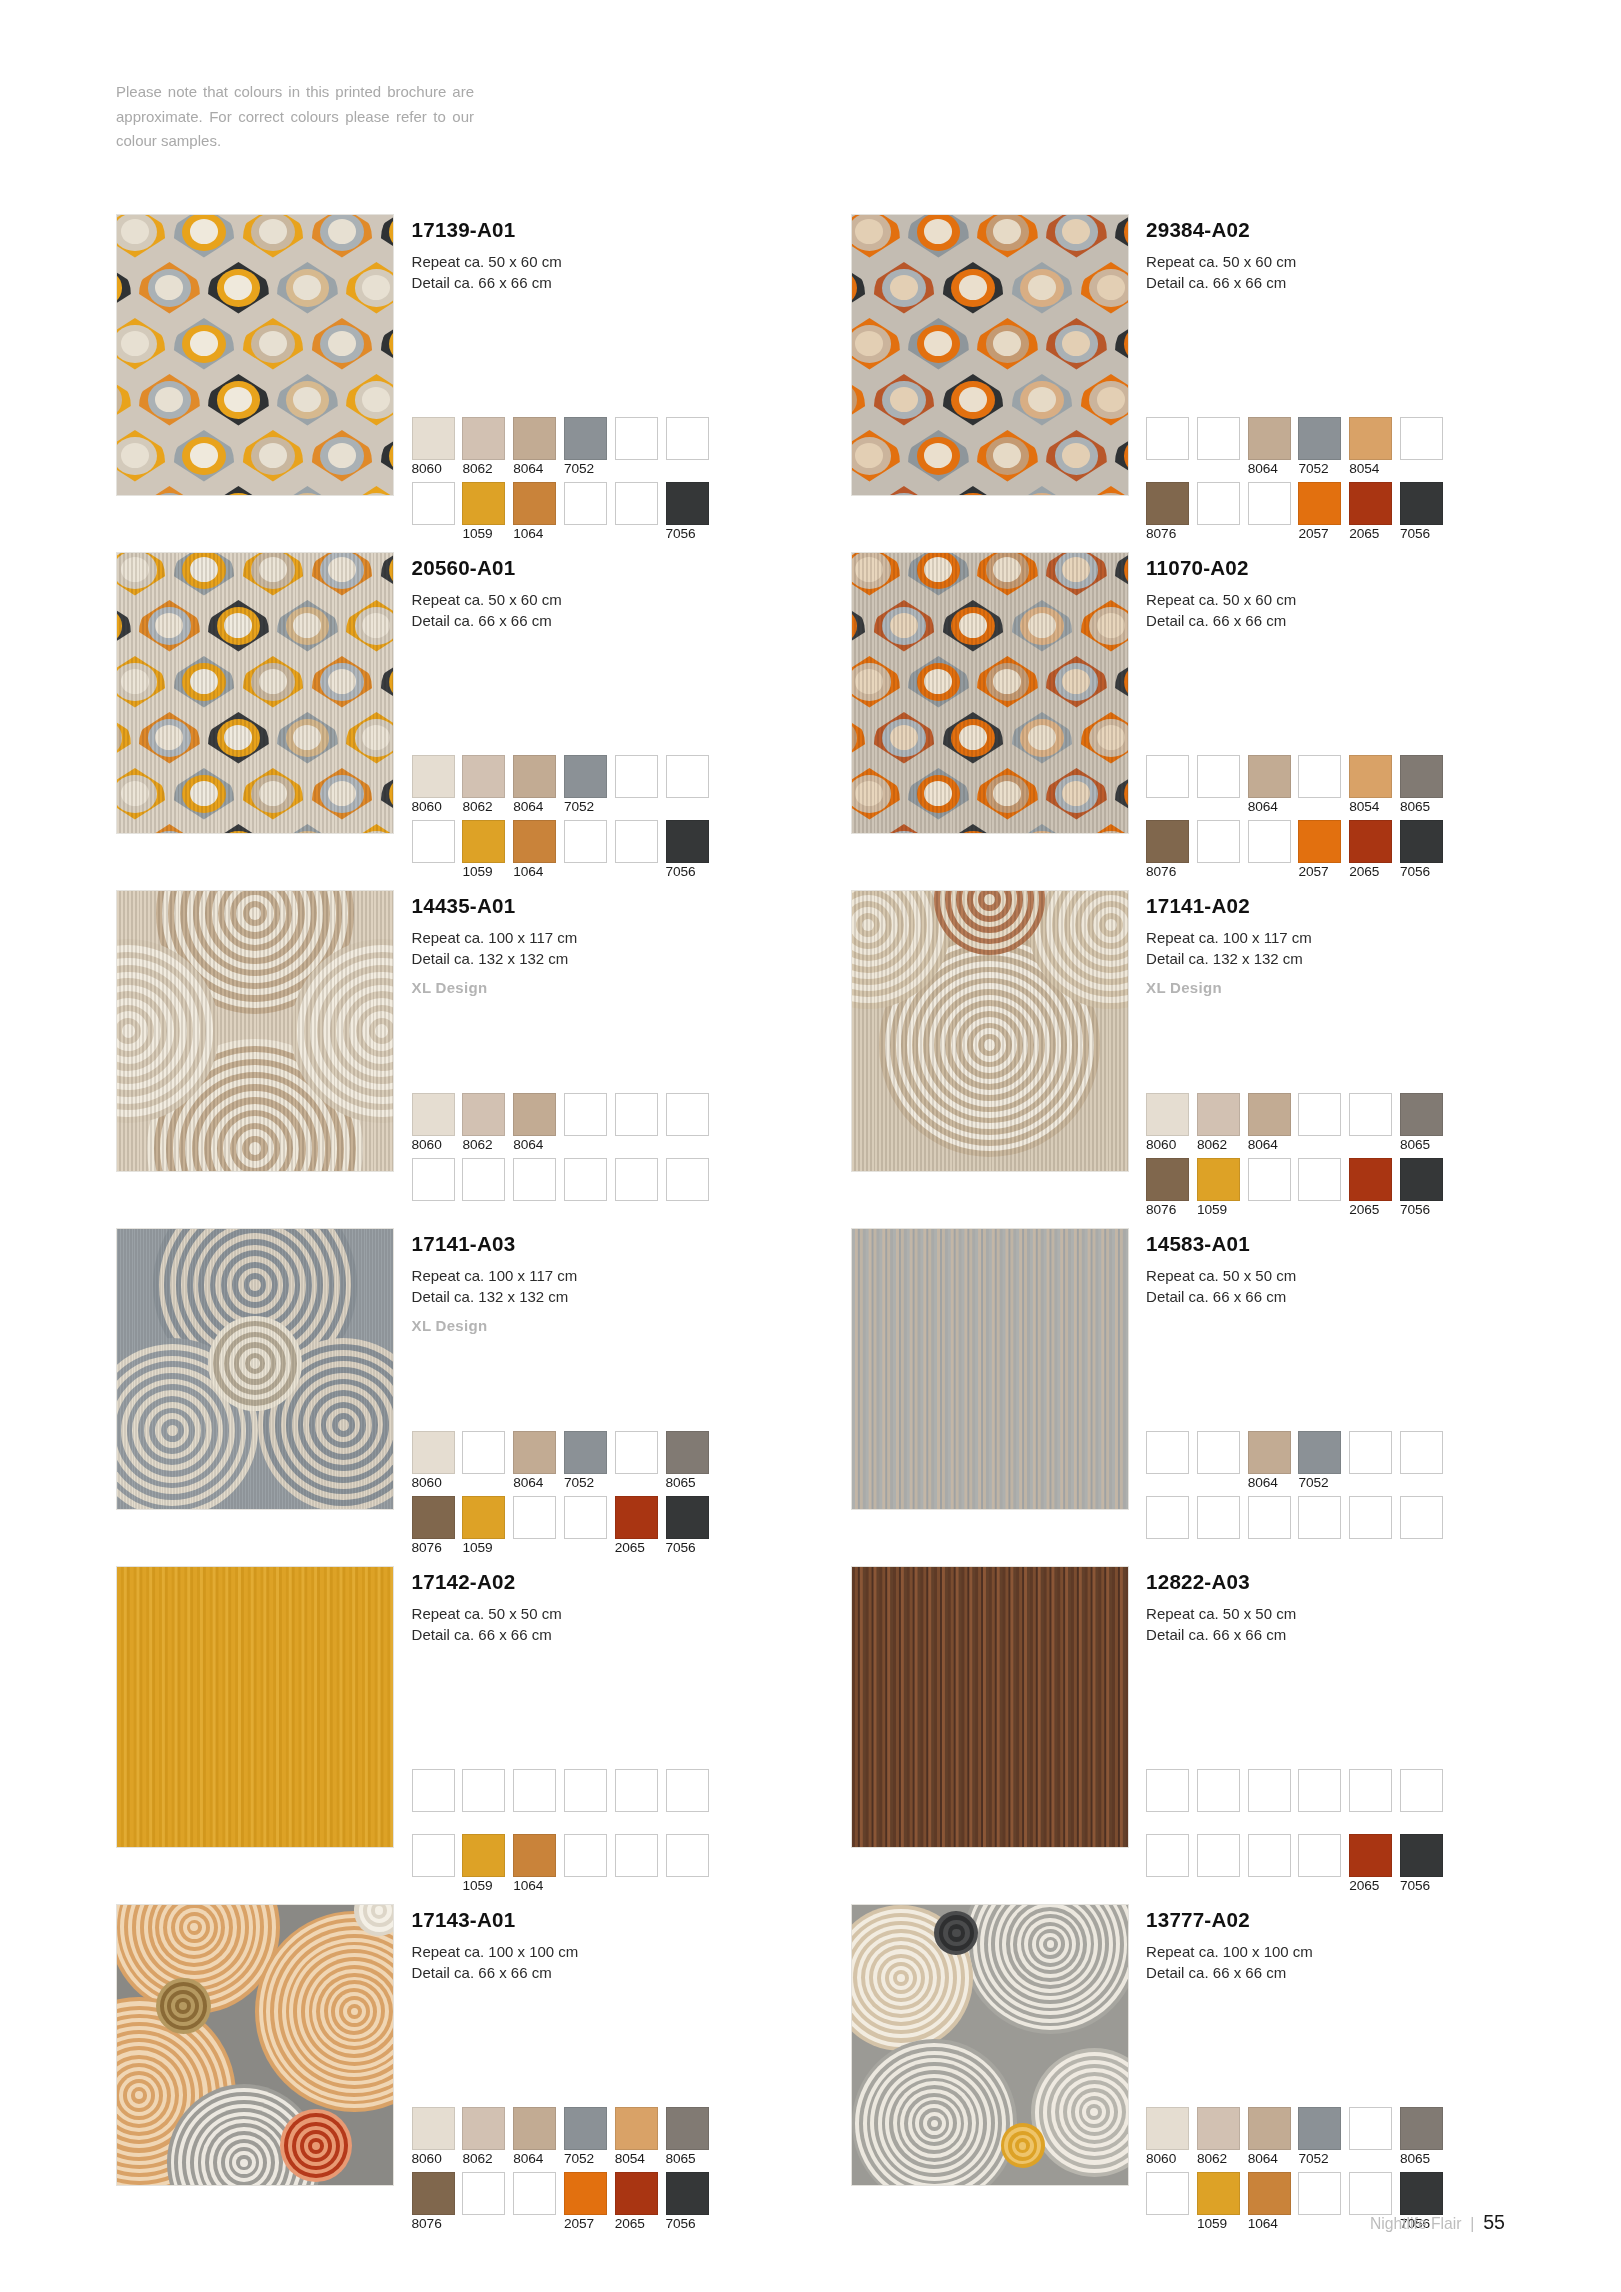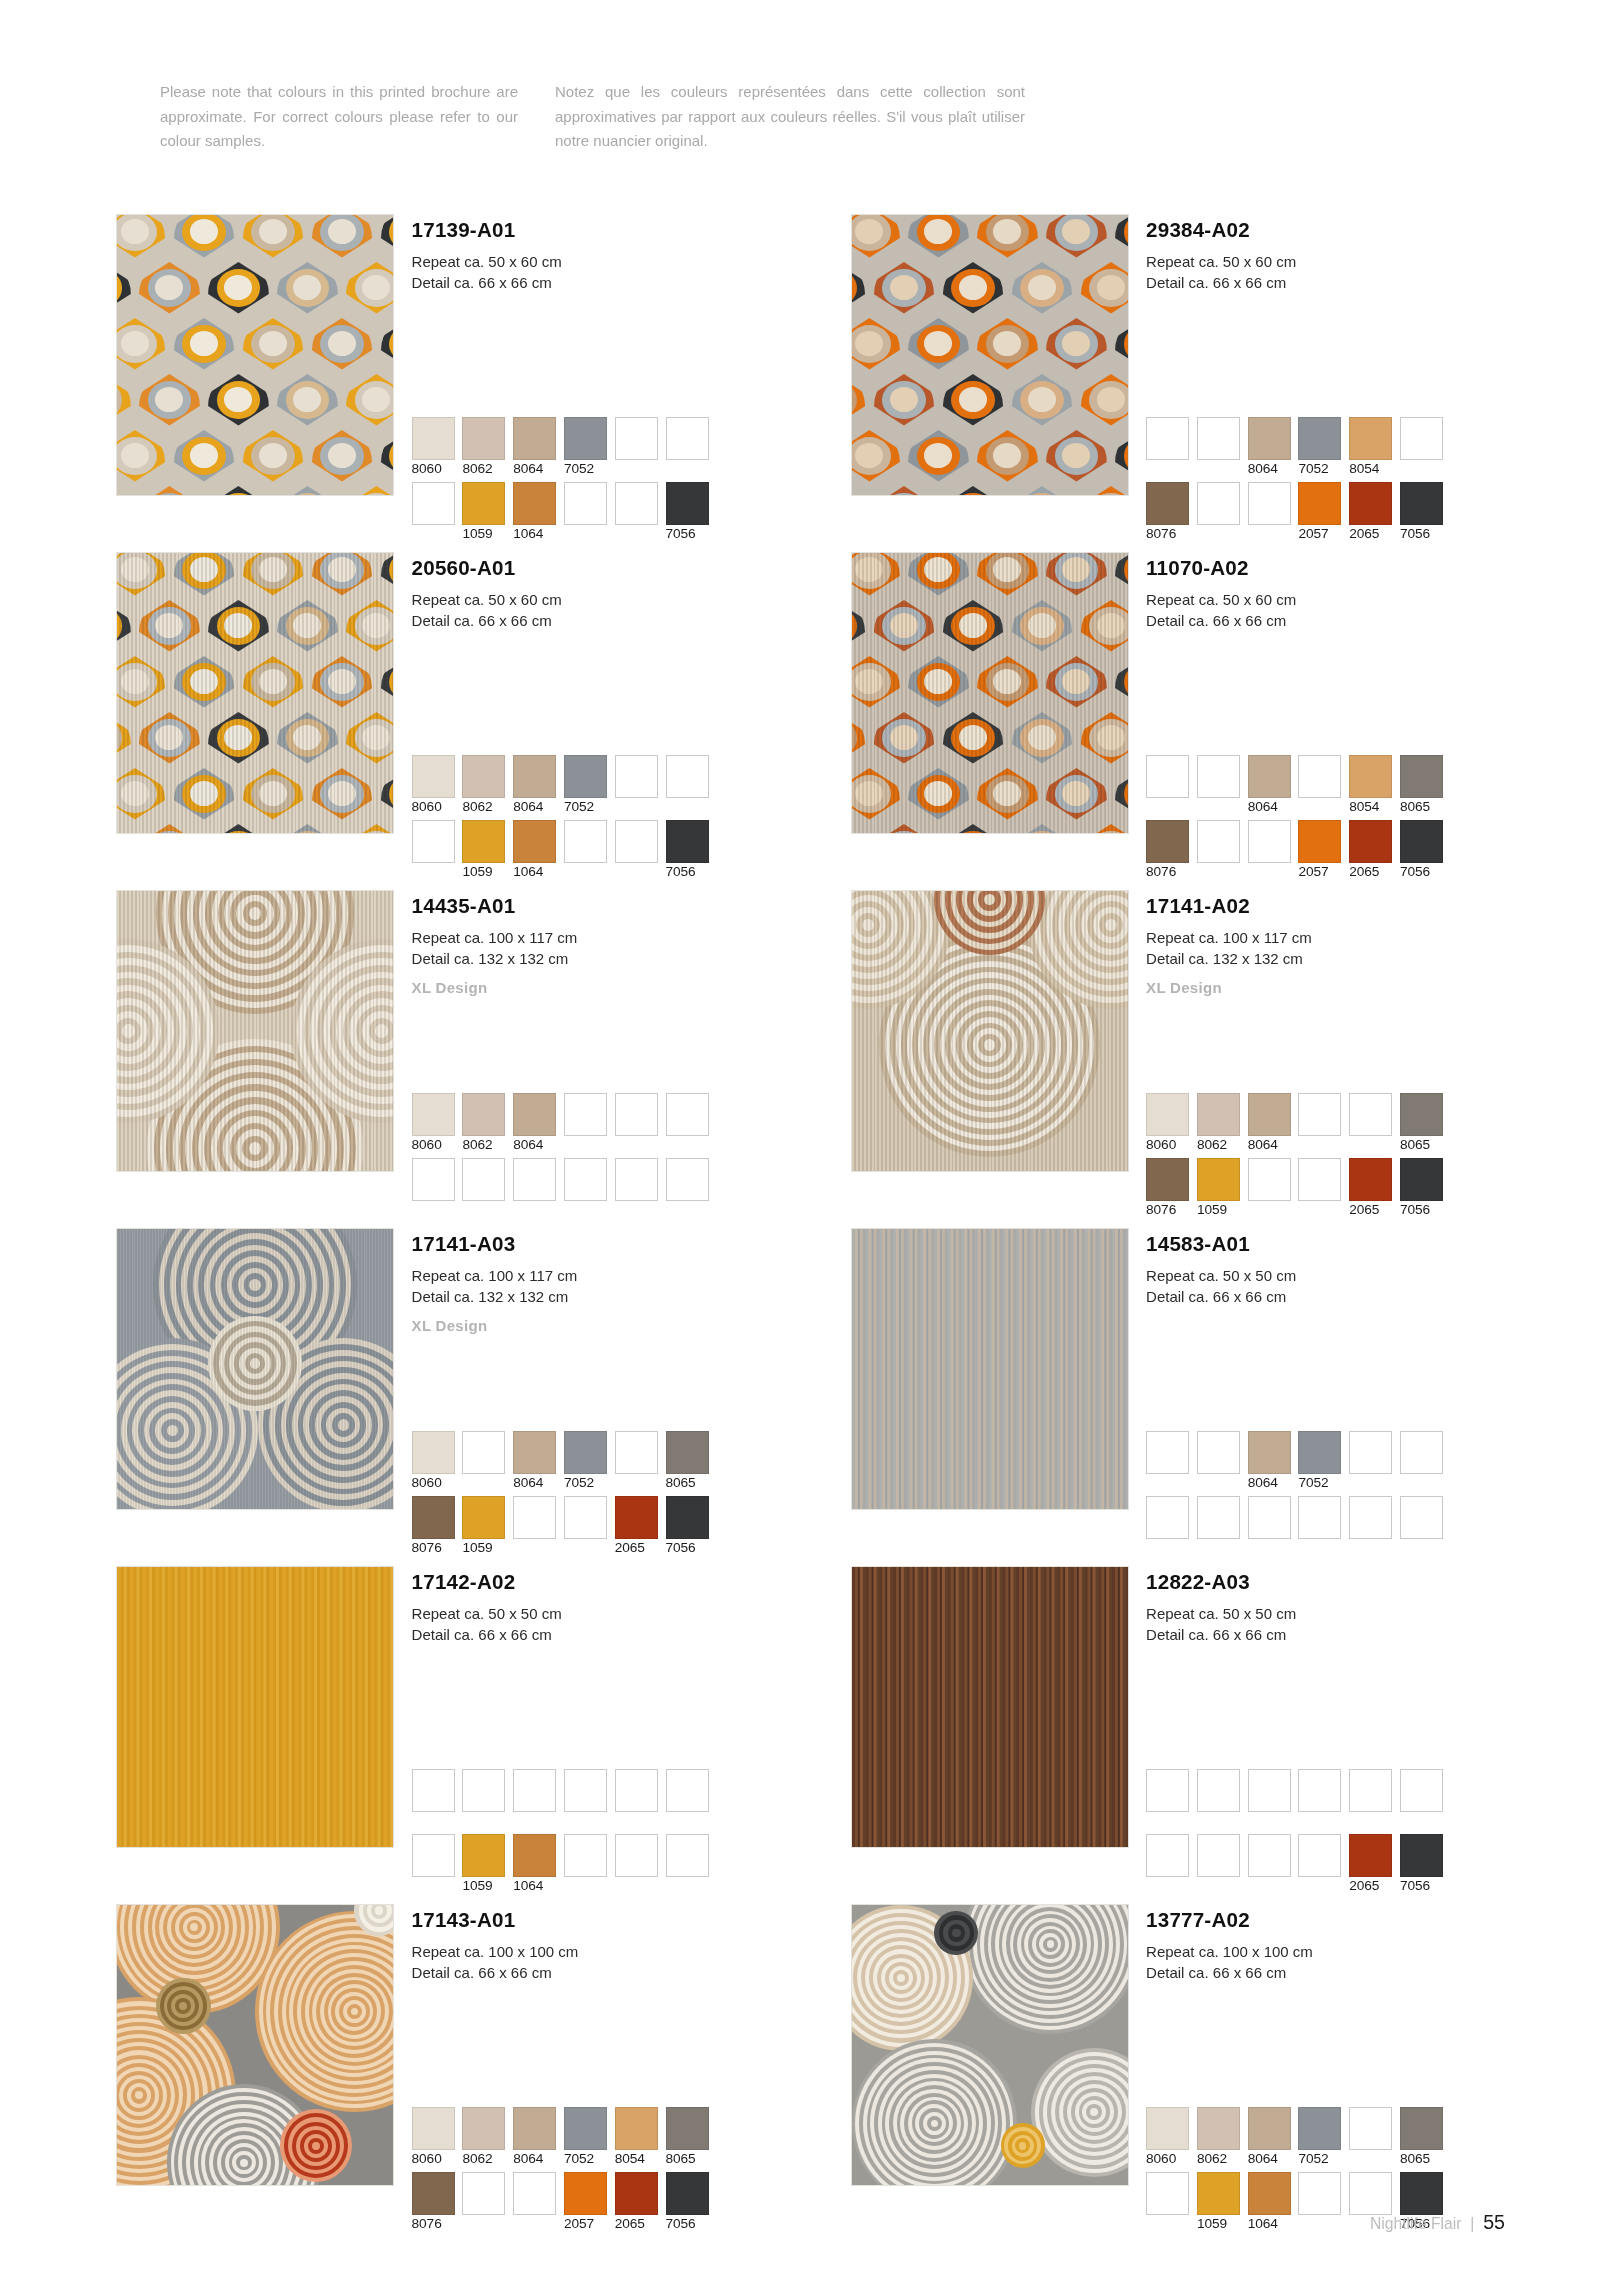--- a/index.html
+++ b/index.html
@@ -15,21 +15,21 @@
   
   .disclaimer{
     position:absolute;left:116px;top:80px;width:1402px;
     display:flex;gap:37px;
   }
   .disclaimer .col{
     width:441px;
     font-size:15px;line-height:24.5px;color:#a9a9a9;
     text-align:justify;
   }
-  .disclaimer .col.en{width:358px;margin-left:44px;}
+  .disclaimer .col.en{width:358px;}
   .disclaimer .col.fr{width:470px;}
 
   
   .grid{
     position:absolute;left:116px;top:214px;
     width:1402px;
     display:grid;grid-template-columns:1fr 1fr;
     column-gap:67px;row-gap:0;
   }
   .item{
@@ -116,21 +116,20 @@
   
   .vstripe{position:absolute;inset:0;}
 </style>
 </head>
 <body>
 
 <div class="page">
 
   <div class="disclaimer">
     <div class="col en">Please note that colours in this printed brochure are approximate. For correct colours please refer to our colour samples.</div>
-    <div class="col fr">Notez que les couleurs représentées dans cette collection sont approximatives par rapport aux couleurs réelles. S'il vous plaît utiliser notre nuancier original.</div>
   </div>
 
   <div class="grid" id="grid">
       <div class="item">
         <div class="swatch-img">
           <div class="pat" style="background: rgb(207, 198, 186);">
             <div class="ogee-cell" style="left: -6%; top: -4%;">
               <div class="drop" style="background: rgb(232, 163, 28);">
                 <div class="d2" style="background: rgb(211, 202, 187);"></div>
                 <div class="d3" style="background: rgb(231, 224, 210);"></div>

